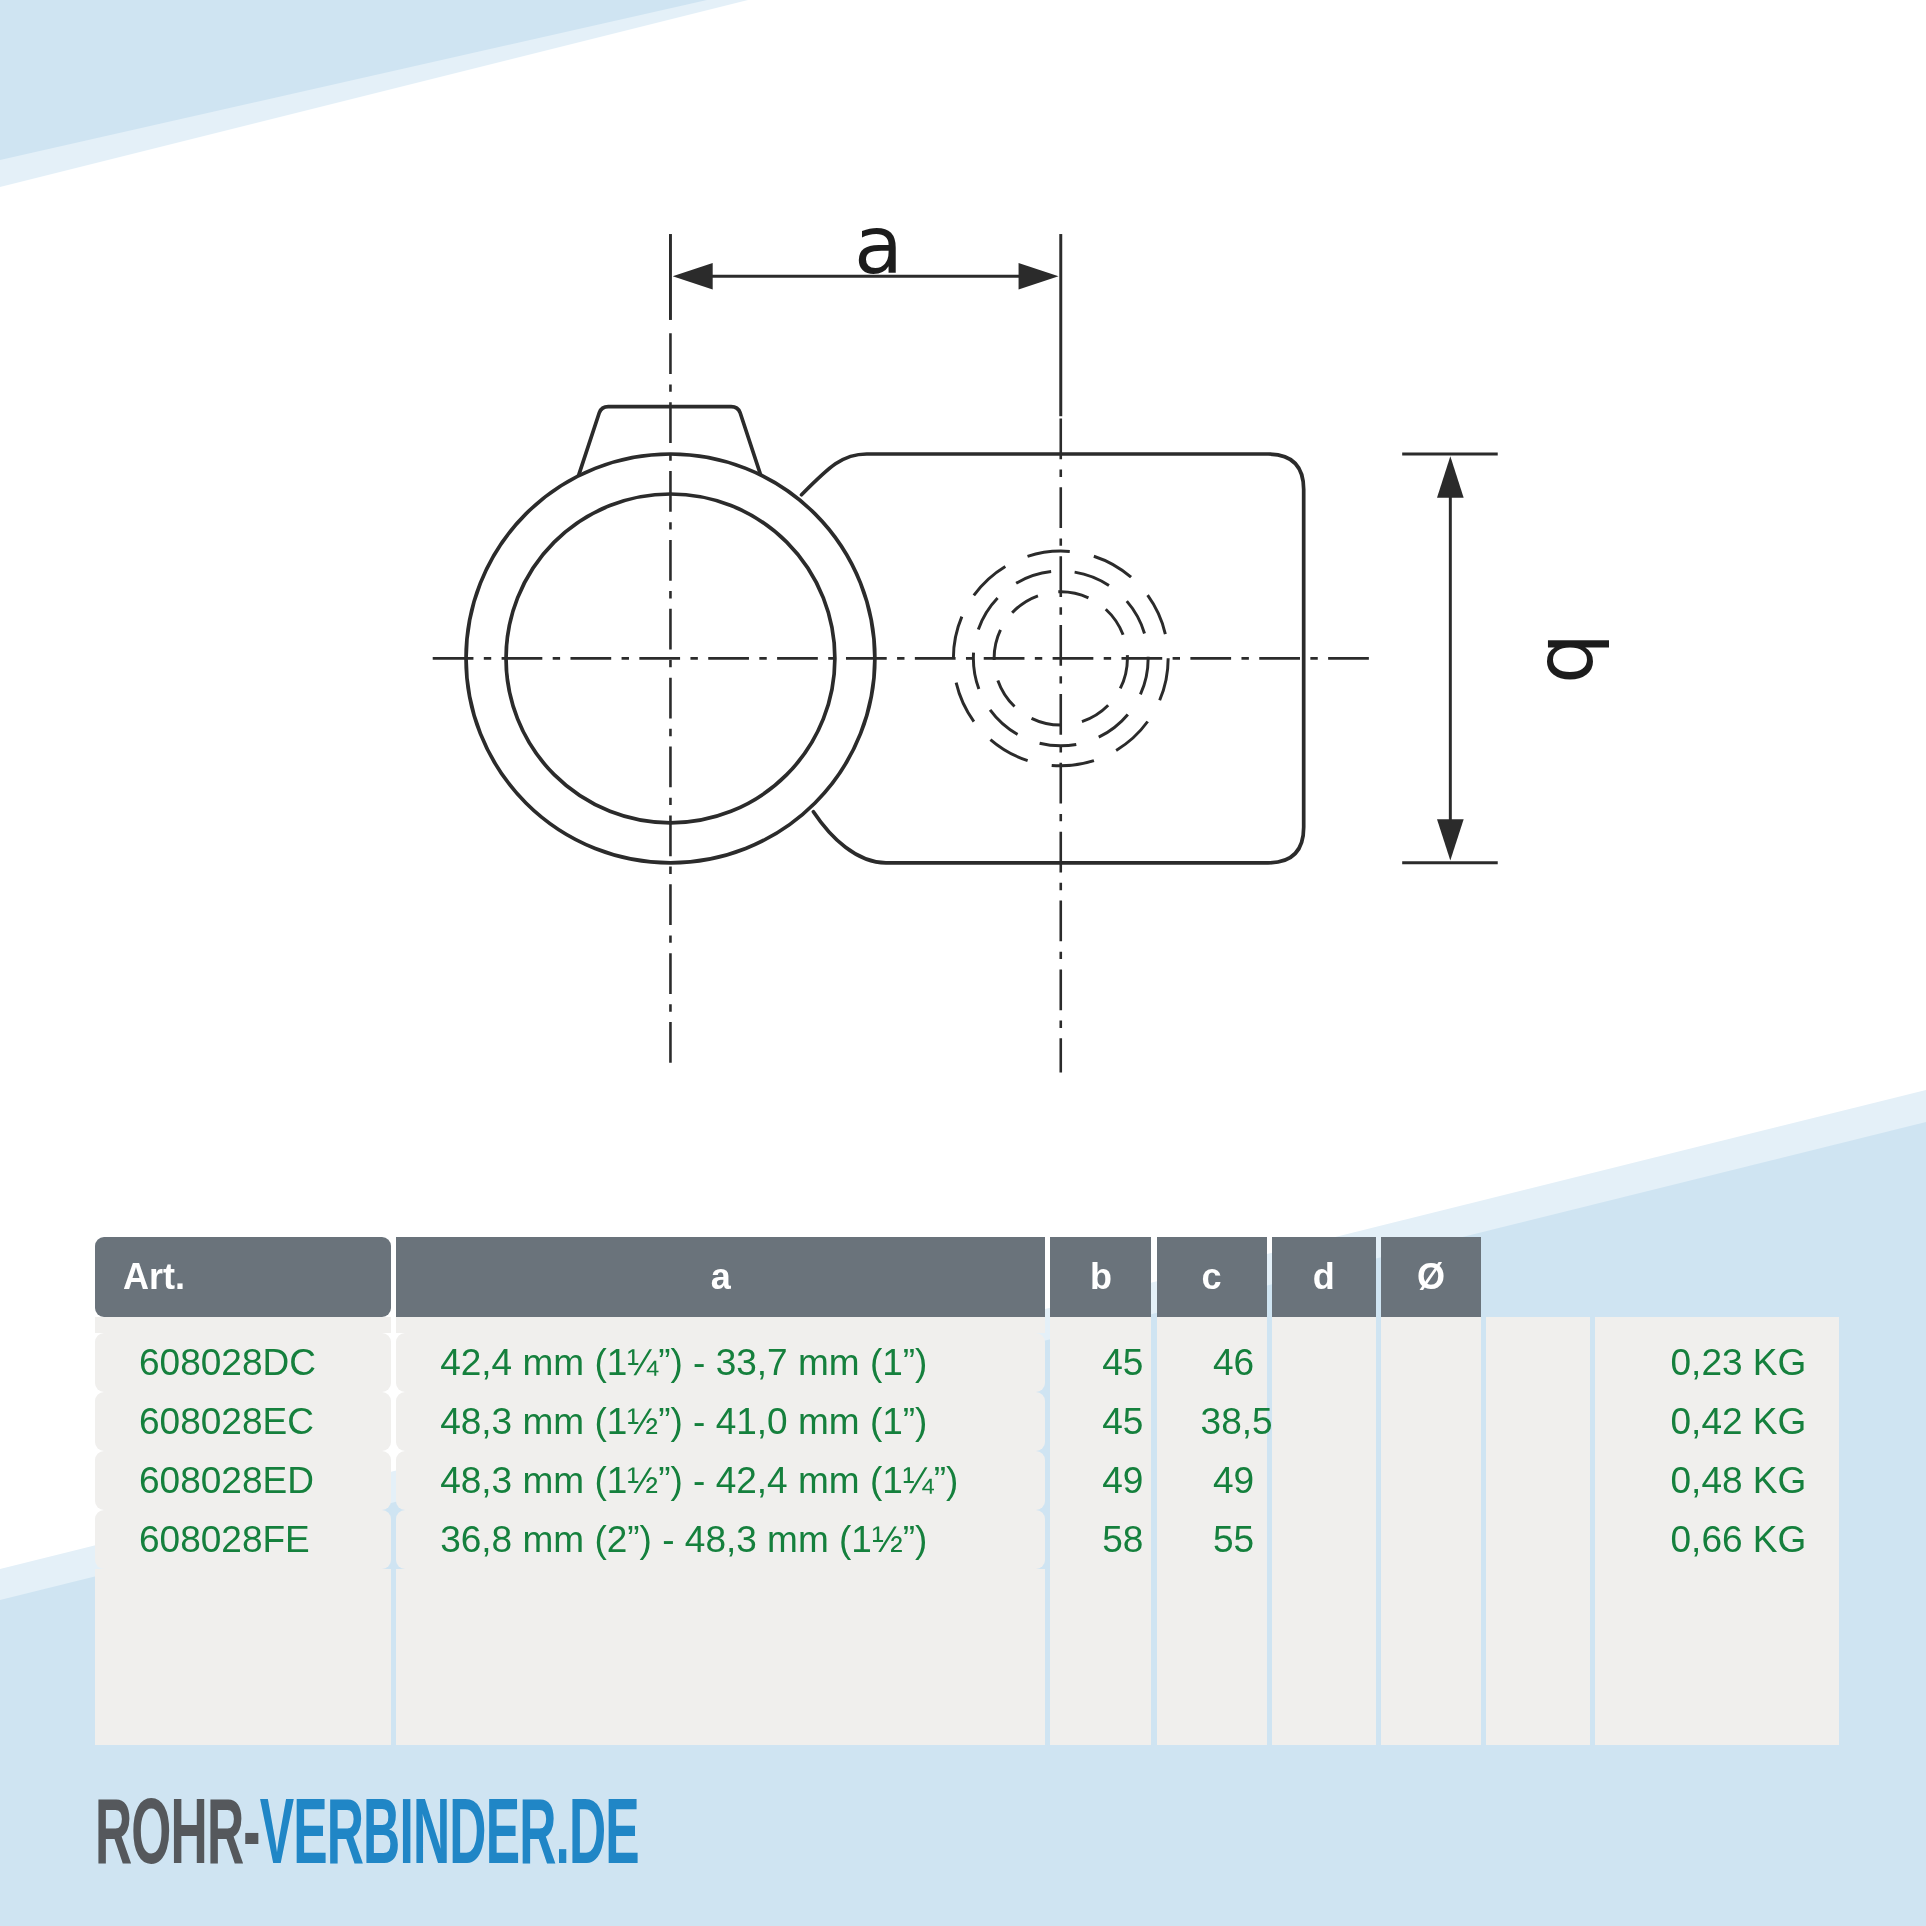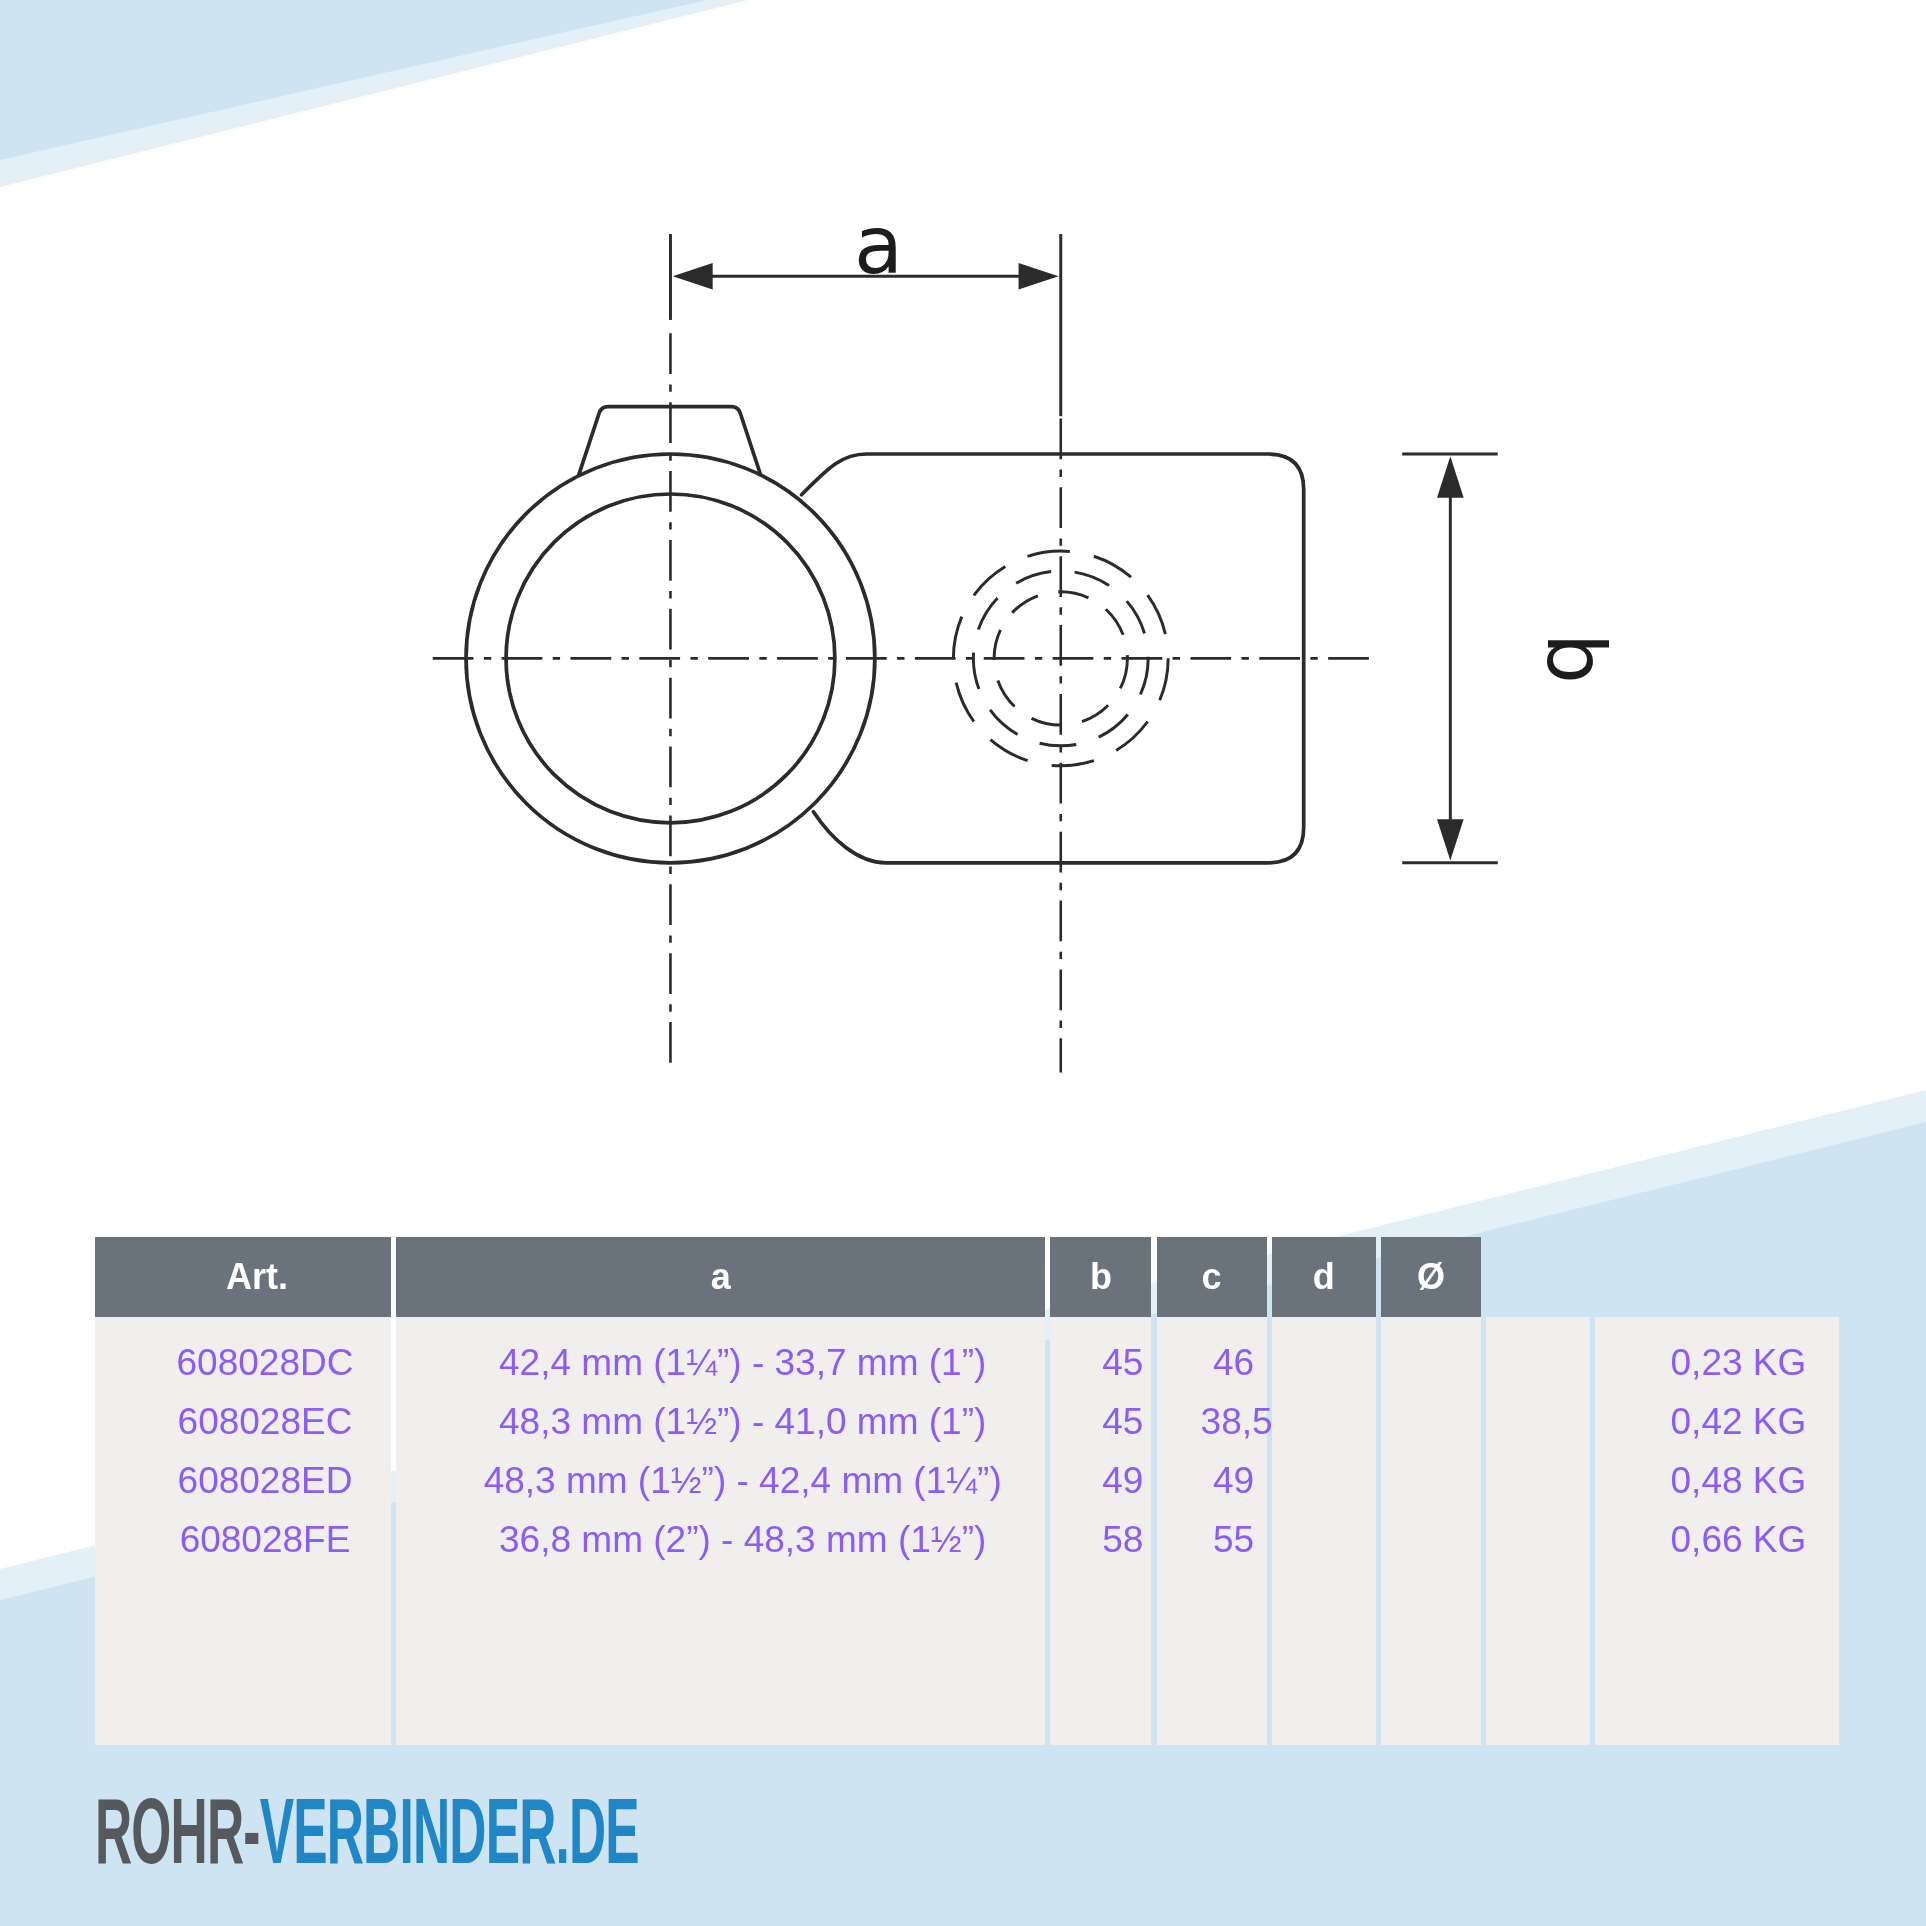--- a/index.html
+++ b/index.html
@@ -26,26 +26,26 @@
   .dash2{stroke:#2b2b2b;stroke-width:4;fill:none;stroke-dasharray:50 32;}
   .dash3{stroke:#2b2b2b;stroke-width:4;fill:none;stroke-dasharray:42 28;}
   
   .spec-table{position:absolute;left:95px;top:1237px;width:1745px;height:506px;}
   .trow{display:grid;grid-template-columns:296px 649px 101px 110px 104px 100px 104px 244px;column-gap:5.2px;}
   .thead .cell{
     background:#6a737b;color:#ffffff;height:80px;line-height:80px;
     font-size:36px;font-weight:bold;
   }
   .tbody-row .cell{
-    background:#f0efed;color:#8b5cf6;height:59px;line-height:59px;font-size:37px;padding-left:44px;
+    background:#f0efed;color:#15803d;height:59px;line-height:59px;font-size:37px;padding-left:44px;
   }
   .spacer-row .cell{background:#f0efed;height:16.3px;}
   .filler-row .cell{background:#f0efed;height:176px;}
   .cell{white-space:nowrap;overflow:visible;}
-  .c-left{text-align:center;padding-left:28px;box-sizing:border-box;}
+  .c-left{text-align:left;padding-left:28px;box-sizing:border-box;border-radius:9px;}
   .c-center{text-align:center;}
   .c-right{text-align:right;padding-right:33px;box-sizing:border-box;}
   
   .logo{
     position:absolute;left:95px;top:1791px;height:81px;
     font-family:"Liberation Sans", sans-serif;
     font-size:92px;font-weight:bold;letter-spacing:-1.5px;line-height:81px;
     transform:scaleX(0.56);transform-origin:left center;white-space:nowrap;
   }
   .logo .p1{color:#55585c;}

